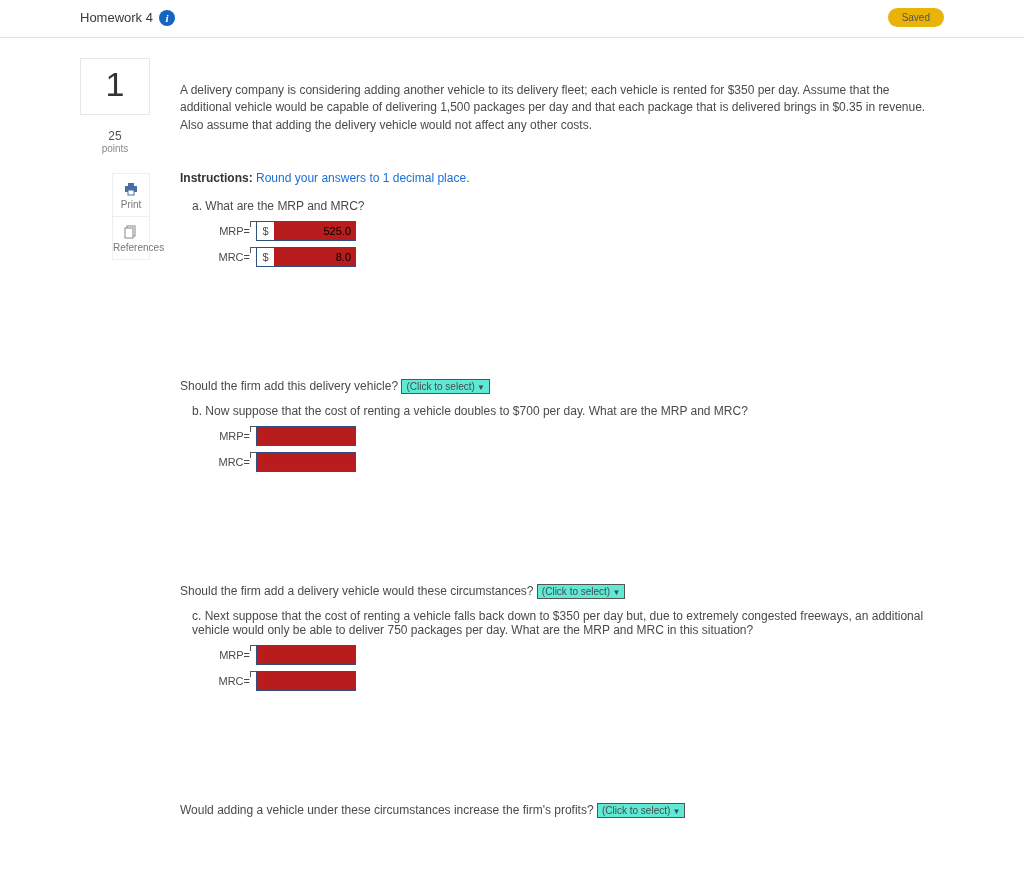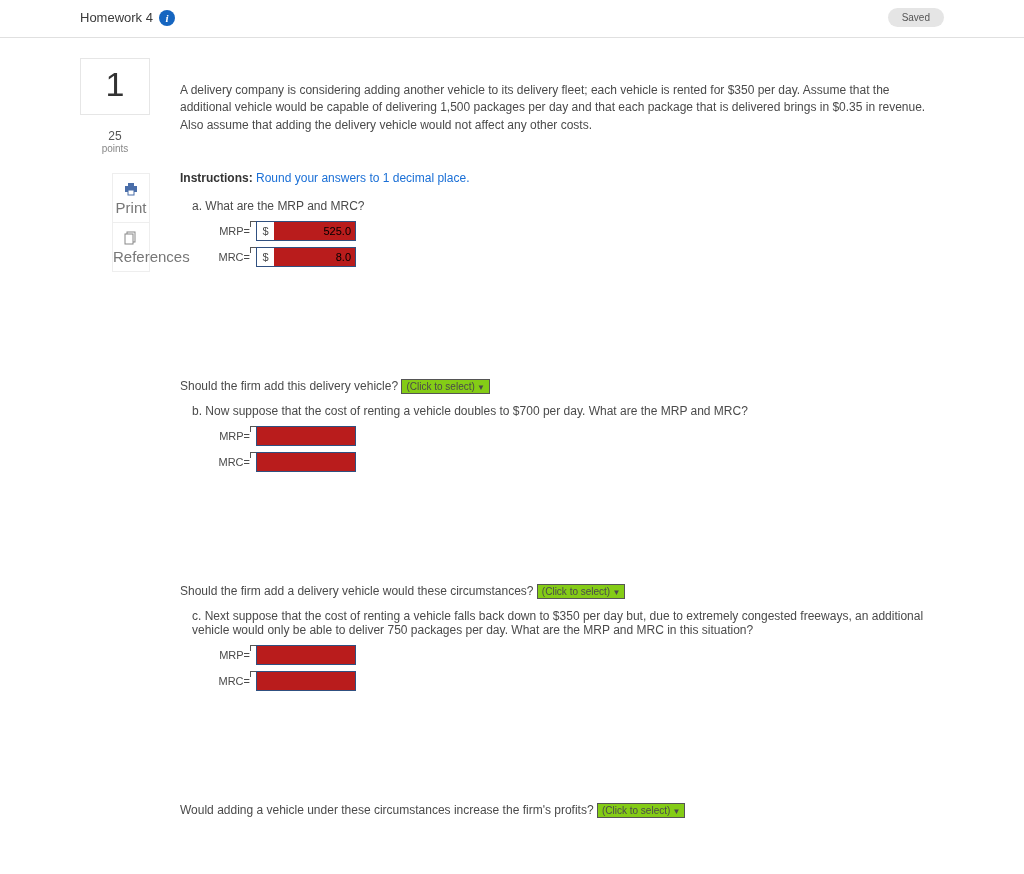--- a/index.html
+++ b/index.html
@@ -30,21 +30,21 @@
     color: #fff;
     font-weight: bold;
     font-size: 11px;
     display: inline-flex;
     align-items: center;
     justify-content: center;
     font-style: italic;
     font-family: Georgia, serif;
   }
   .saved-pill {
-    background: #e5e5e5;
+    background: #eab308;
     color: #555;
     font-size: 10px;
     padding: 4px 14px;
     border-radius: 12px;
   }
   .page {
     display: flex;
     padding: 20px 80px;
     gap: 30px;
   }
@@ -59,21 +59,21 @@
     font-size: 34px;
     font-weight: 300;
     padding: 6px 0 10px 0;
     margin-bottom: 14px;
   }
   .points-num { font-size: 12px; color: #555; }
   .points-lbl { font-size: 10px; color: #888; margin-bottom: 20px; }
   .tool {
     border: 1px solid #eee;
     padding: 8px 0 6px 0;
-    font-size: 15px;
+    font-size: 10px;
     color: #777;
     cursor: pointer;
     margin-top: -1px;
     margin-left: 32px;
   }
   .tool svg { display: block; margin: 0 auto 3px auto; }
   .main { flex: 1; color: #4a4a4a; }
   .intro { margin: 24px 0 14px 0; line-height: 1.45; }
   .instructions-line { margin-bottom: 14px; margin-top: 37px; }
   .instr-label { font-weight: bold; color: #333; }
@@ -115,21 +115,21 @@
     background: #fff;
   }
   .currency + .ans-input { width: 82px; border-left: none; }
   .big-gap { height: 100px; }
   .prompt-line { margin: 6px 0; }
   .select-box {
     display: inline-block;
     border: 1px solid #555;
     font-size: 10px;
     padding: 1px 4px;
-    background: #84cc16;
+    background: #5eead4;
     cursor: pointer;
   }
   .select-box::after { content: " \25BC"; font-size: 8px; }
 </style>
 </head>
 <body>
 
 <div class="topbar">
   <div class="hw-title">
     <span>Homework 4</span>

